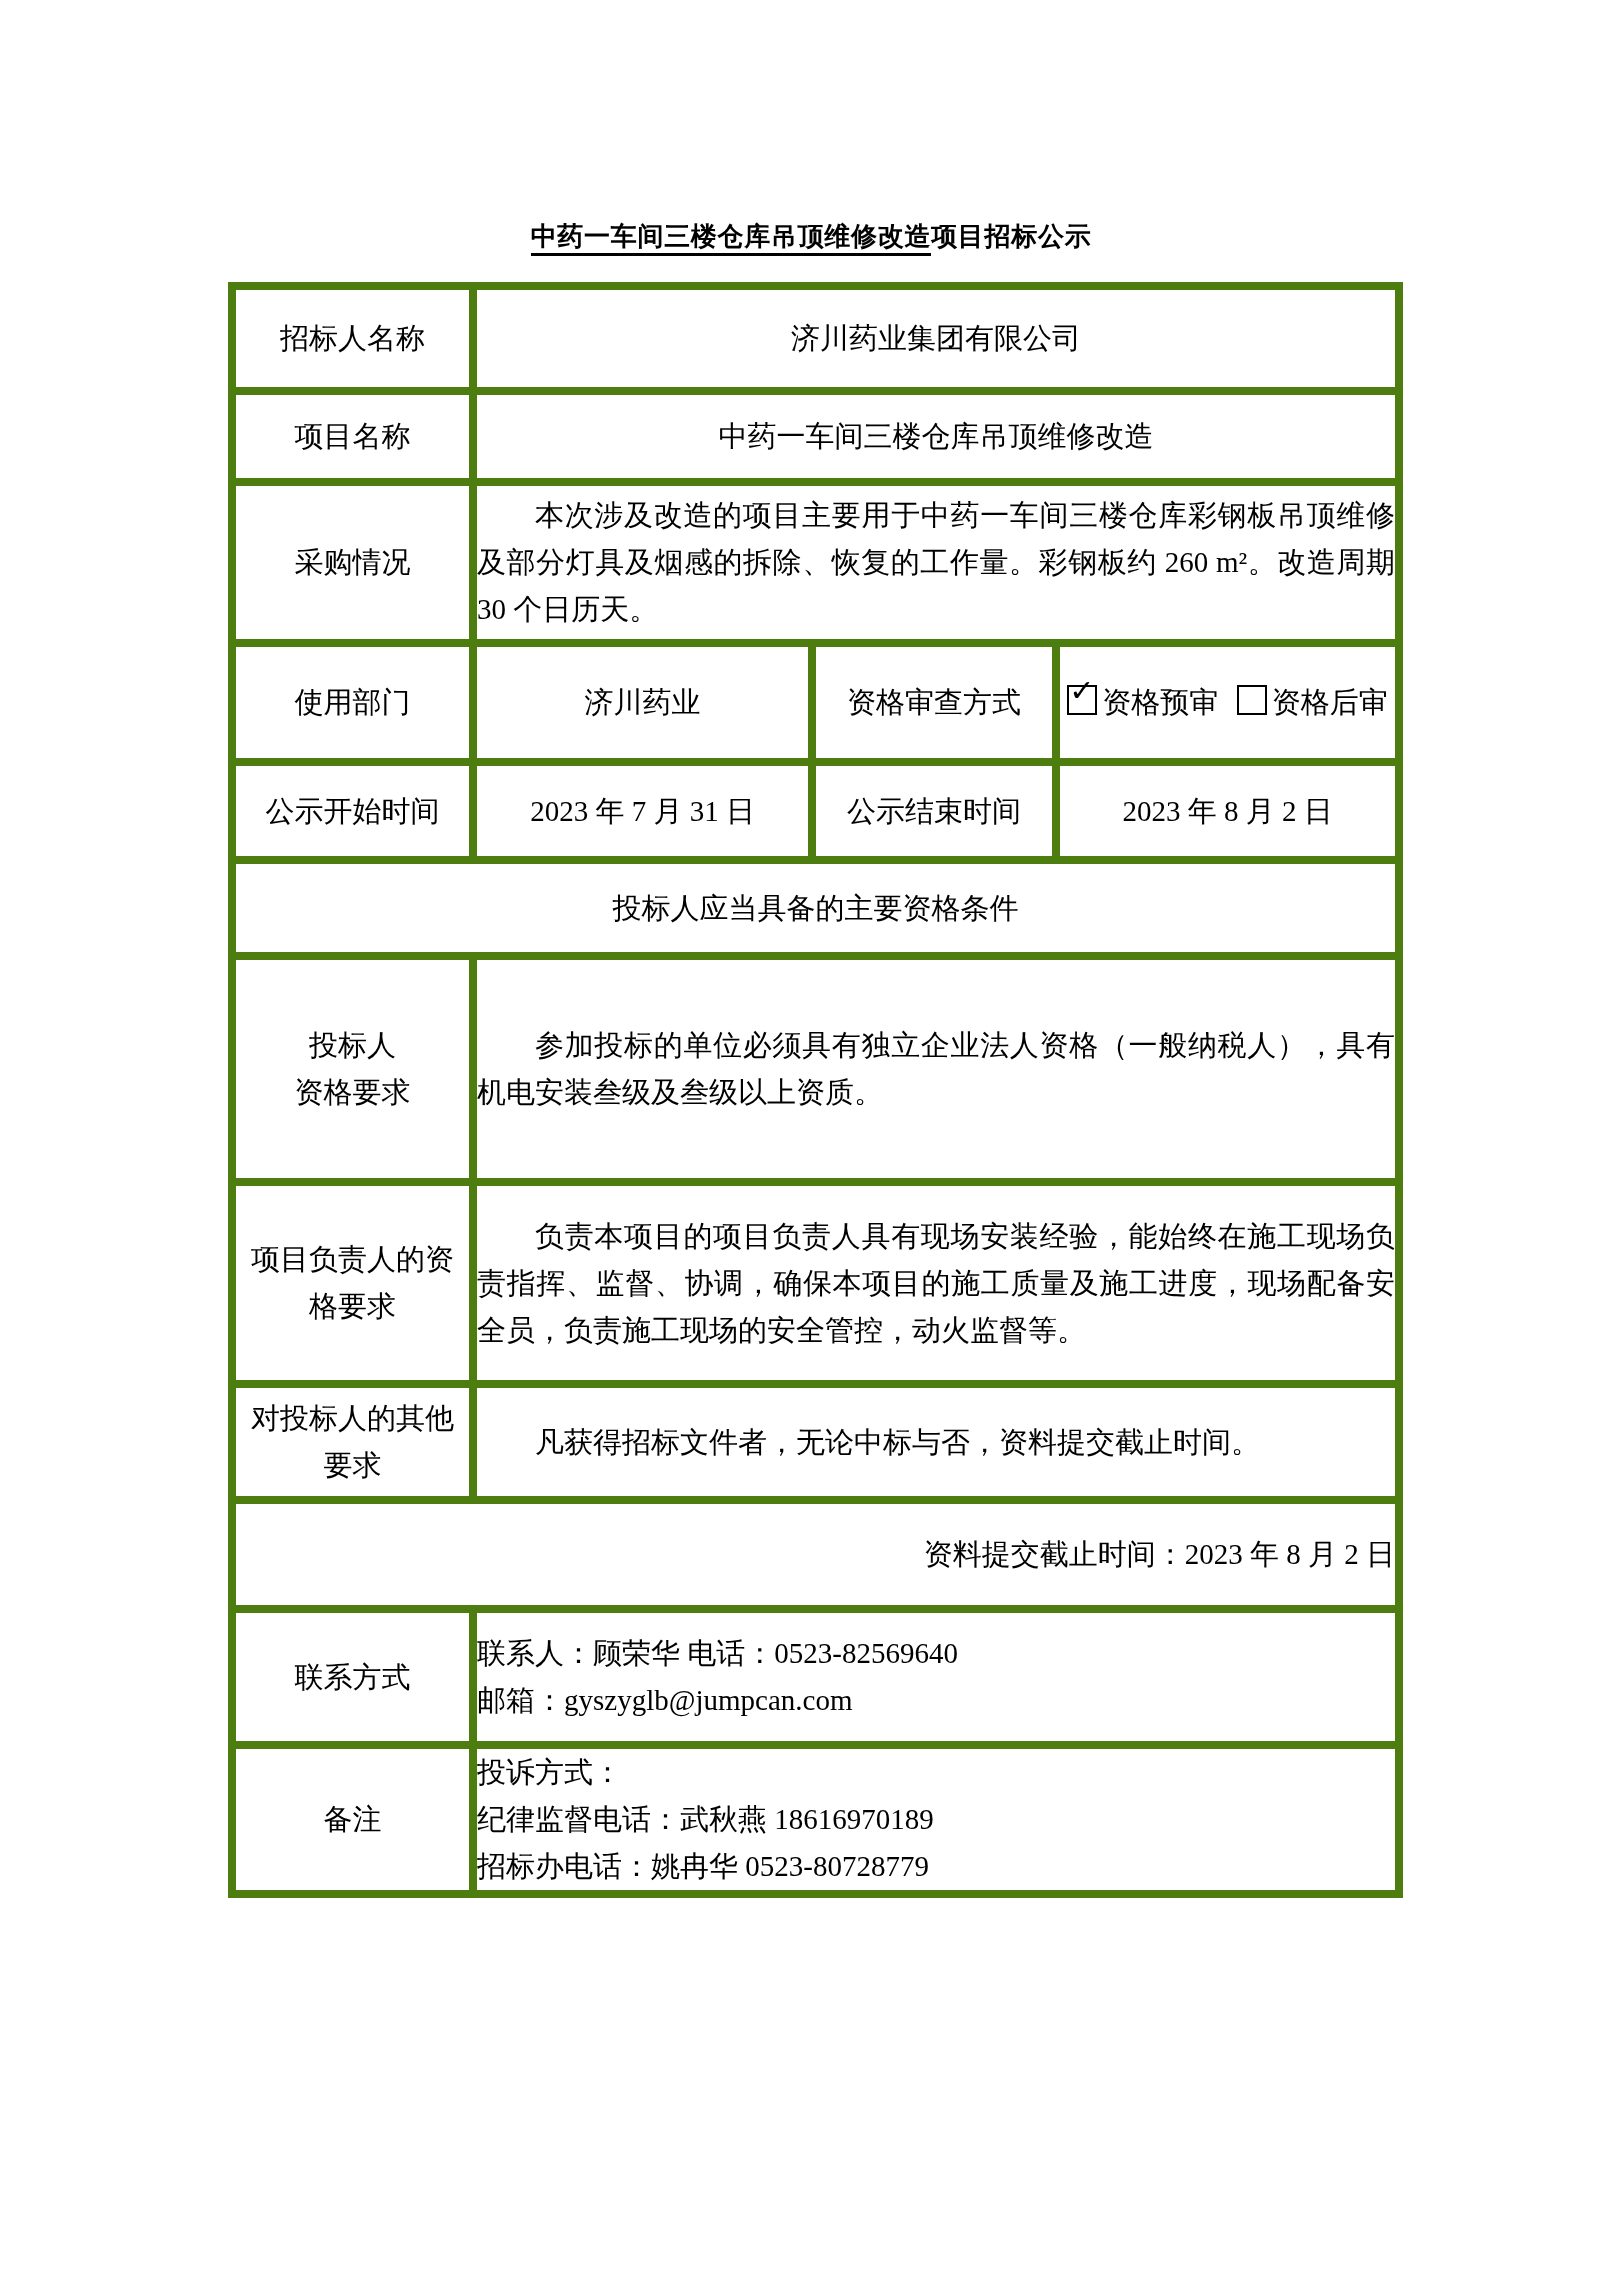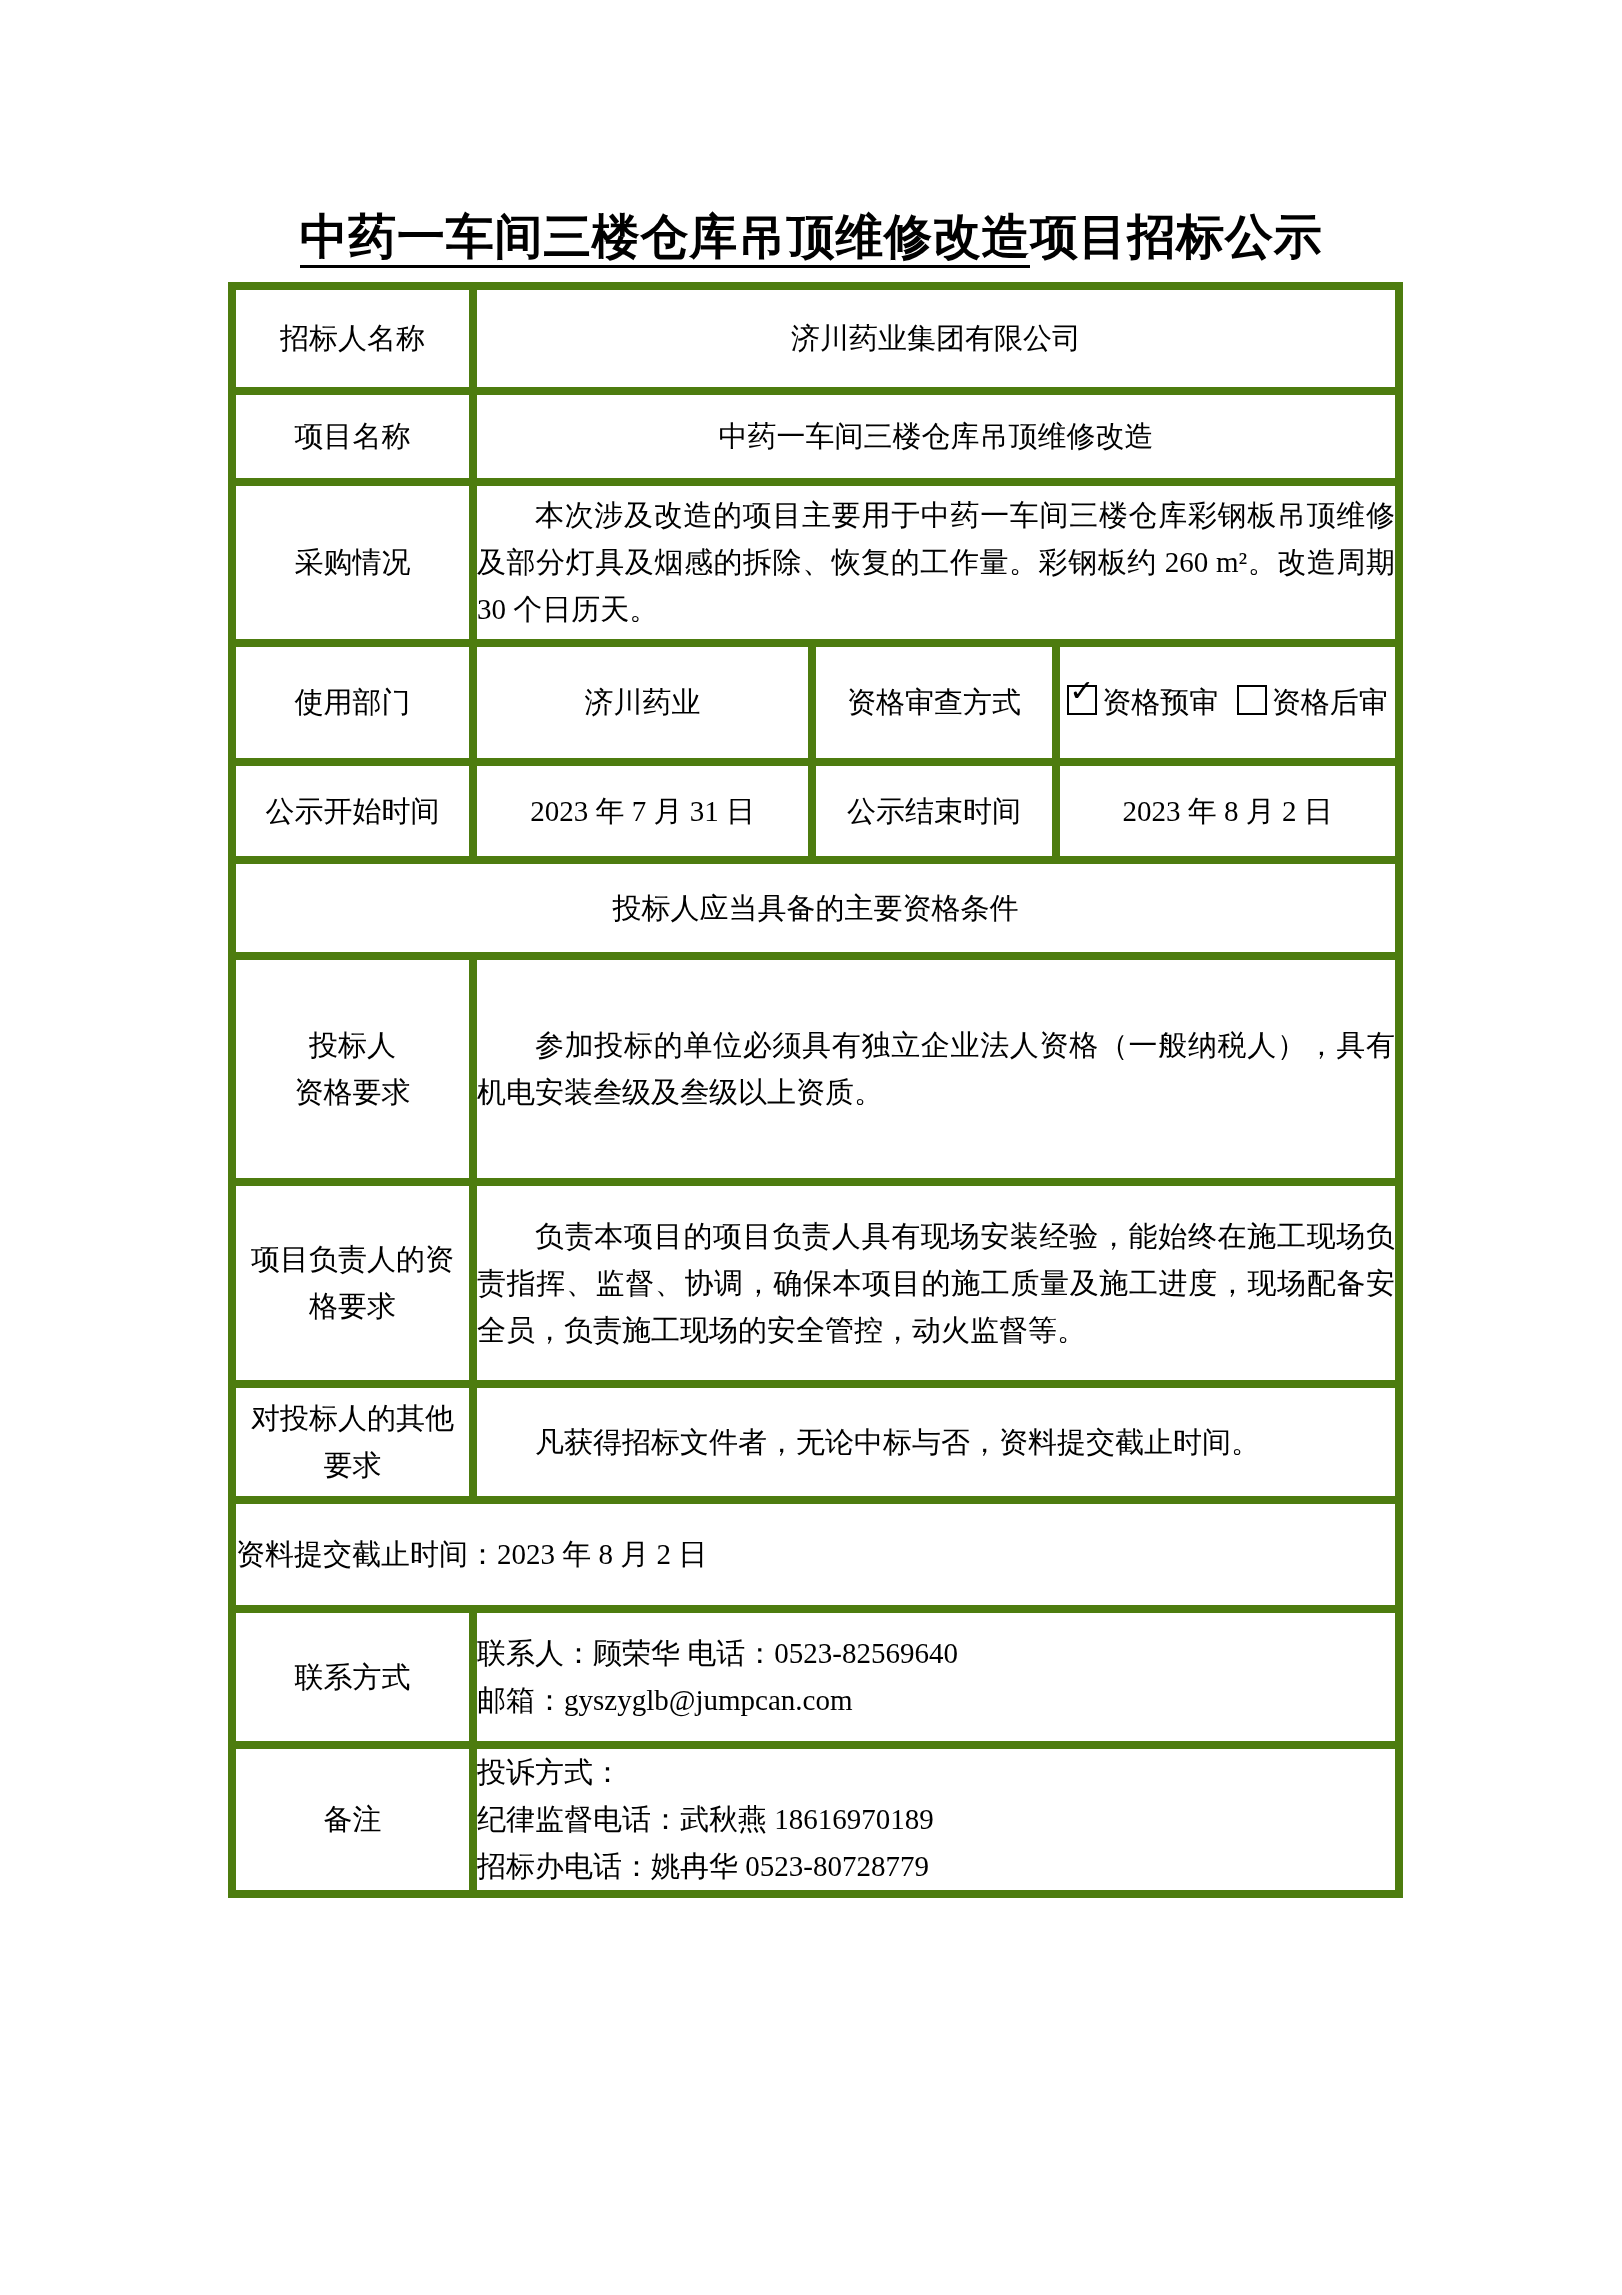--- a/index.html
+++ b/index.html
@@ -9,21 +9,21 @@
     background:#ffffff;
     color:#000000;
     font-family:"Liberation Serif","DejaVu Serif",serif;
     overflow:hidden;
   }
   .title{
     position:absolute;
     left:0;top:212px;width:1622px;
     margin:0;
     text-align:center;
-    font-size:48px;line-height:50px;
+    font-size:26px;line-height:50px;
     font-weight:bold;
     letter-spacing:0.7px;
   }
   .title .u{
     border-bottom:3.3px solid #000;
     padding-bottom:2px;
   }
   table.doc{
     position:absolute;
     left:228px;top:282px;
@@ -44,21 +44,21 @@
   }
   tr.r1 td{height:97px;}
   tr.r2 td{height:83px;}
   tr.r3 td{height:153px;}
   tr.r4 td{height:111px;}
   tr.r5 td{height:90px;}
   tr.r6 td{height:88px;}
   tr.r7 td{height:218px;}
   tr.r8 td{height:194px;}
   tr.r9 td{height:108px;}
-  tr.r10 td{height:101px;}
+  tr.r10 td{height:101px;text-align:right;}
   tr.r11 td{height:128px;}
   tr.r12 td{height:141px;}
   td.lab{
     text-align:center;
     white-space:pre-line;
     padding:0 2.6px;
   }
   td.ctr{text-align:center;}
   td.just{
     text-align:justify;

